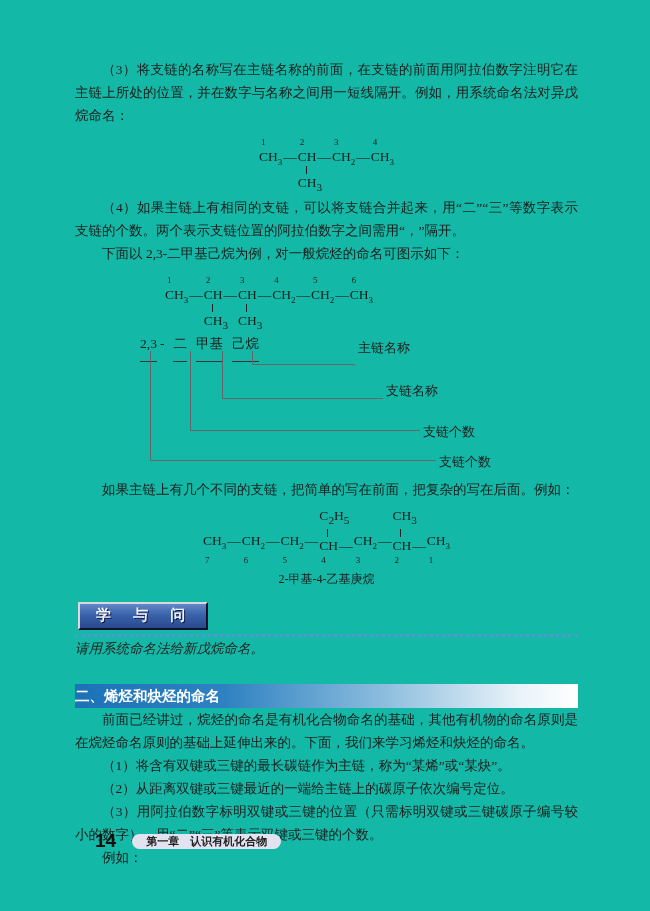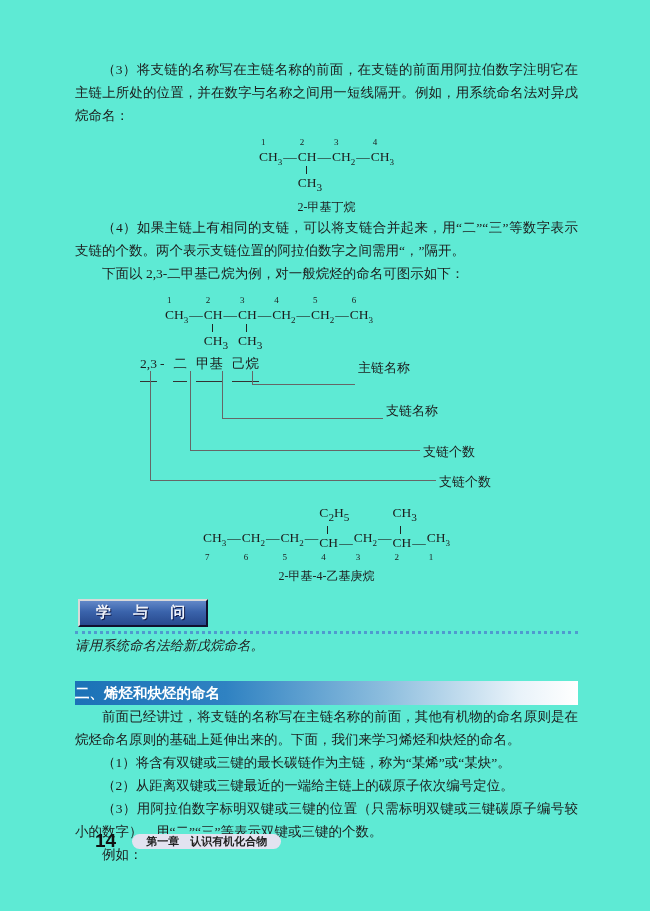--- a/index.html
+++ b/index.html
@@ -1,19 +1,19 @@
 <!DOCTYPE html>
 <html><head>
 <meta charset="utf-8">
 <style>
   html,body{margin:0;padding:0;background:#ffffff;}
   .page{
     position:relative;
     width:650px;height:911px;
-    background:#5eead4;
+    background:#14b8a6;
     font-family:"Liberation Serif", serif;
     color:#1c1c1c;
     overflow:hidden;
     box-sizing:border-box;
     padding:58px 72px 0 75px;
   }
   p.body-text{
     margin:0;
     font-size:13.5px;
     line-height:23px;
@@ -148,21 +148,20 @@
           <div class="slot-bottom"></div>
         </div>
         <div class="unit">
           <div class="slot-top">
             <span class="cnum">4</span>
           </div>
           <div class="main"><span class="atom">CH<sub>3</sub></span></div>
           <div class="slot-bottom"></div>
         </div>
       </div>
-    <div class="caption">2-甲基丁烷</div>
   </div>
 
   <p class="body-text mt6">（4）如果主链上有相同的支链，可以将支链合并起来，用“二”“三”等数字表示支链的个数。两个表示支链位置的阿拉伯数字之间需用“，”隔开。</p>
   <p class="body-text">下面以 2,3-二甲基己烷为例，对一般烷烃的命名可图示如下：</p>
 
   <div class="formula-block formula-left mt4">
     <div class="chain numtop">
         <div class="unit">
           <div class="slot-top">
             <span class="cnum">1</span>
@@ -229,20 +228,21 @@
 
     <div class="vline" style="left:115px;top:16px;height:79px"></div>
     <div class="hline" style="left:115px;top:95px;width:230px"></div>
     <span class="nd-label" style="left:348px;top:88px">支链个数</span>
 
     <div class="vline" style="left:75px;top:16px;height:109px"></div>
     <div class="hline" style="left:75px;top:125px;width:286px"></div>
     <span class="nd-label" style="left:364px;top:118px">支链个数</span>
   </div>
 
+  <p class="body-text mt4">如果主链上有几个不同的支链，把简单的写在前面，把复杂的写在后面。例如：</p>
 
   <div class="formula-block mt6">
     <div class="chain numbottom">
         <div class="unit">
           <div class="slot-top"></div>
           <div class="main"><span class="atom">CH<sub>3</sub></span><span class="dash">—</span></div>
           <div class="slot-bottom">
             <span class="cnum">7</span>
           </div>
         </div>
@@ -303,21 +303,21 @@
       <span>学 与 问</span>
     </div>
   </div>
   <div class="dotted"></div>
   <p class="body-text noindent study-question">请用系统命名法给新戊烷命名。</p>
 
   <div class="section-banner">
     <span>二、烯烃和炔烃的命名</span>
   </div>
 
-  <p class="body-text mt12">前面已经讲过，将支链的名称写在主链名称的前面，其他有机物的命名原则是在烷烃命名原则的基础上延伸出来的。下面，我们来学习烯烃和炔烃的命名。</p>
+  <p class="body-text mt12">前面已经讲过，烷烃的命名是有机化合物命名的基础，其他有机物的命名原则是在烷烃命名原则的基础上延伸出来的。下面，我们来学习烯烃和炔烃的命名。</p>
   <p class="body-text mt4">（1）将含有双键或三键的最长碳链作为主链，称为“某烯”或“某炔”。</p>
   <p class="body-text mt4">（2）从距离双键或三键最近的一端给主链上的碳原子依次编号定位。</p>
   <p class="body-text mt4">（3）用阿拉伯数字标明双键或三键的位置（只需标明双键或三键碳原子编号较小的数字）。用“二”“三”等表示双键或三键的个数。</p>
   <p class="body-text mt4">例如：</p>
 
   <div class="footer">
     <span class="page-num">14</span>
     <span class="chapter-badge">第一章　认识有机化合物</span>
   </div>
 

